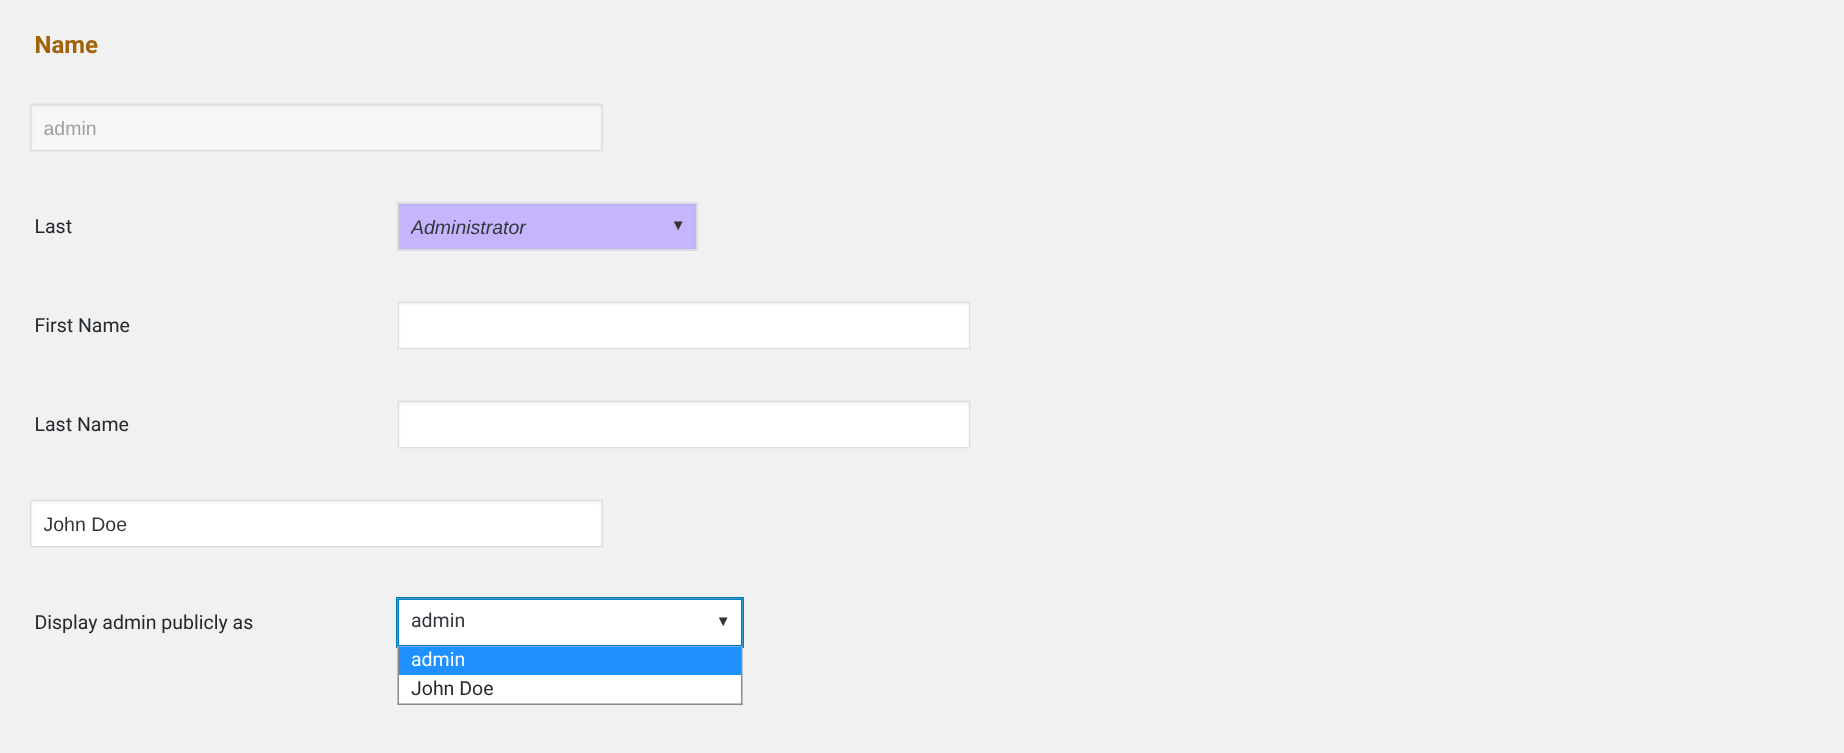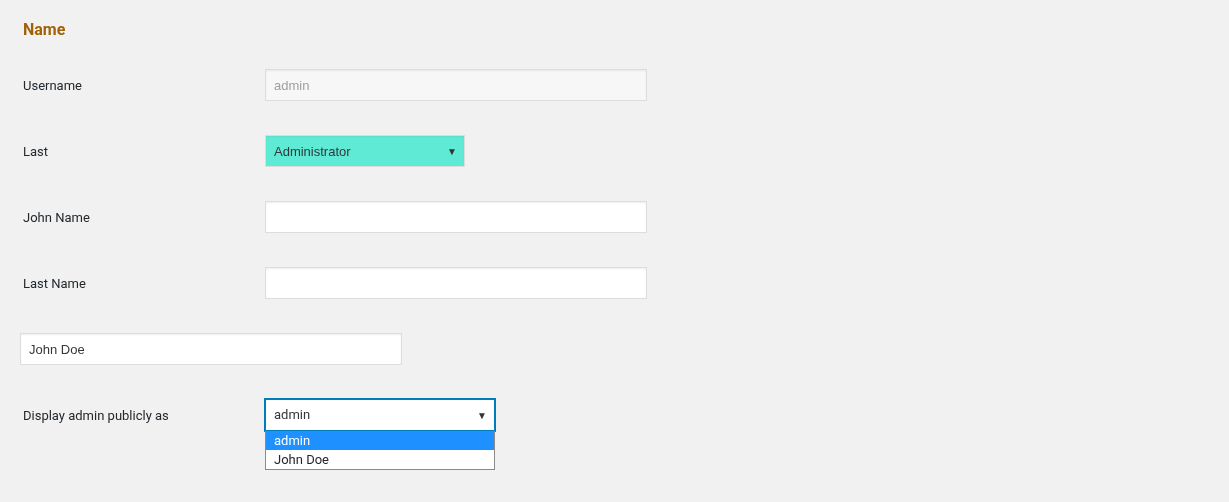--- a/index.html
+++ b/index.html
@@ -58,28 +58,29 @@
       box-shadow: inset 0 1px 2px rgba(0,0,0,0.07);
     }
     .input-text:disabled {
       background: #f7f7f7;
       color: #a0a0a0;
     }
     .select-field {
       width: 200px;
       height: 32px;
       border: 1px solid #ddd;
-      background: #5eead4;
+      background: #c4b5fd;
       padding: 2px 22px 2px 8px;
       font-size: 13px;
       color: #32373c;
       box-shadow: inset 0 1px 2px rgba(0,0,0,0.05);
       appearance: none;
       -webkit-appearance: none;
       position: relative;
+      font-style: italic;
     }
     .select-wrapper {
       position: relative;
       display: inline-block;
     }
     .select-arrow {
       position: absolute;
       right: 8px;
       top: 50%;
       transform: translateY(-50%);
@@ -131,36 +132,35 @@
     }
   </style>
 </head>
 <body>
 
 <h2 class="section-title">Name</h2>
 
 <div class="form-table">
 
   <div class="form-row">
-    <label class="label-cell">Username</label>
     <input type="text" class="input-text" disabled="" value="admin" style="">
   </div>
 
   <div class="form-row">
     <label class="label-cell">Last</label>
     <div class="select-wrapper">
       <select class="select-field">
         <option>Administrator</option>
       </select>
       <span class="select-arrow">▼</span>
     </div>
   </div>
 
   <div class="form-row">
-    <label class="label-cell">John Name</label>
+    <label class="label-cell">First Name</label>
     <input type="text" class="input-text" value="" style="">
   </div>
 
   <div class="form-row">
     <label class="label-cell">Last Name</label>
     <input type="text" class="input-text" value="" style="">
   </div>
 
   <div class="form-row">
     <input type="text" class="input-text" value="John Doe" style="">

